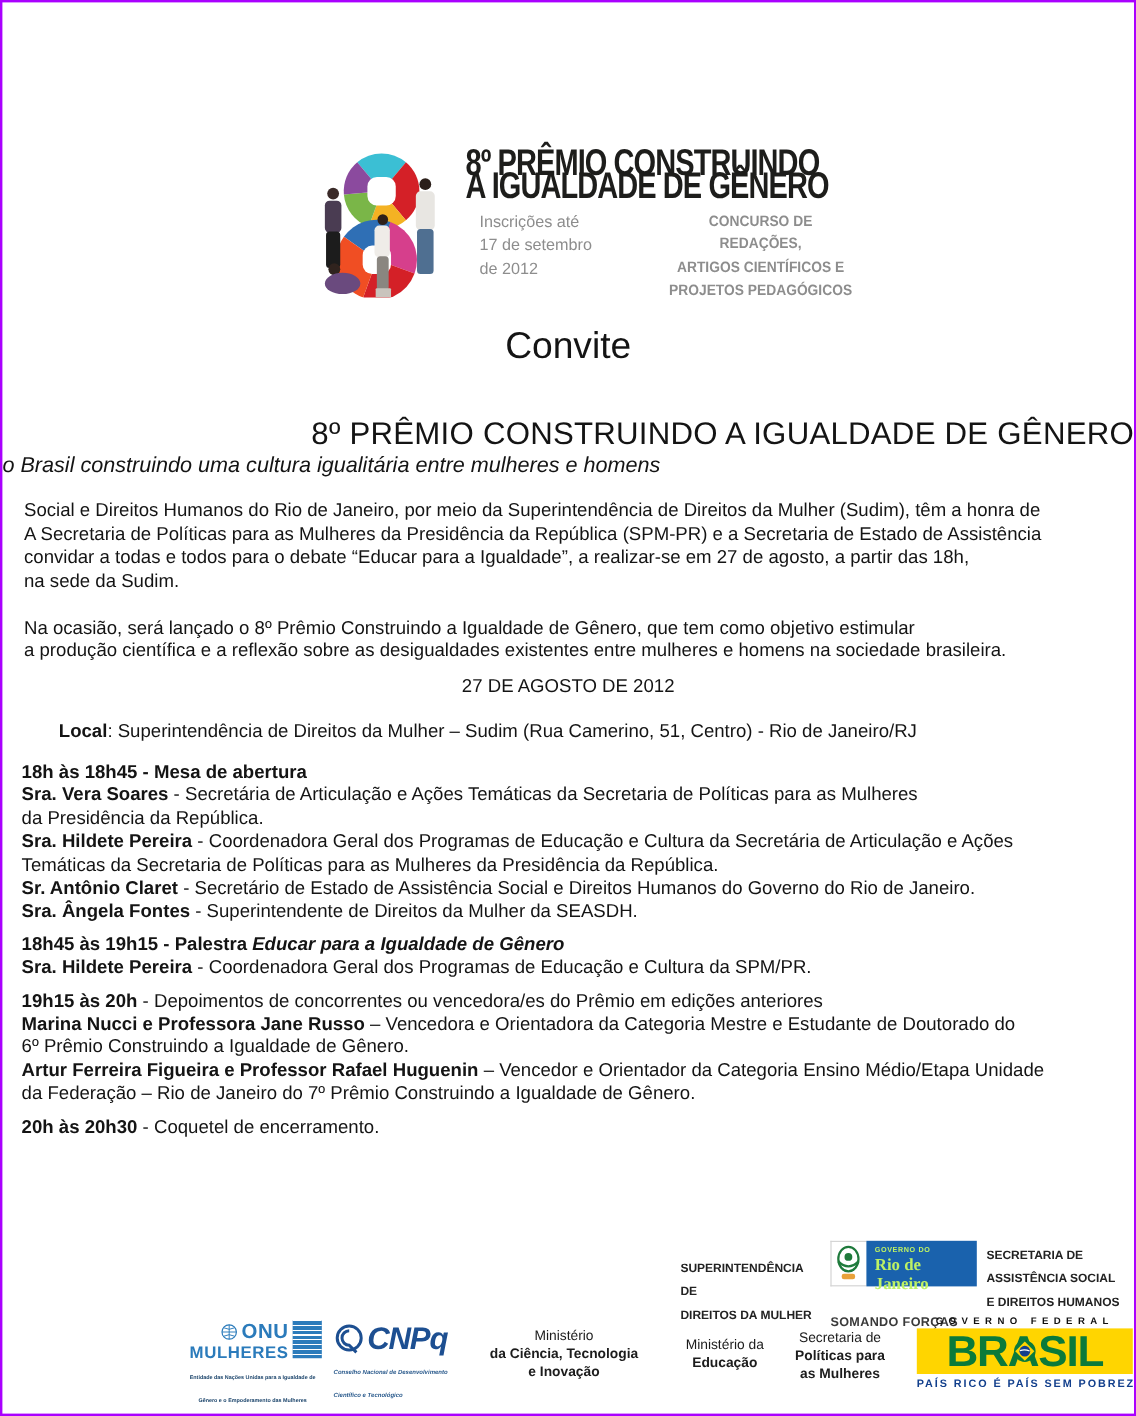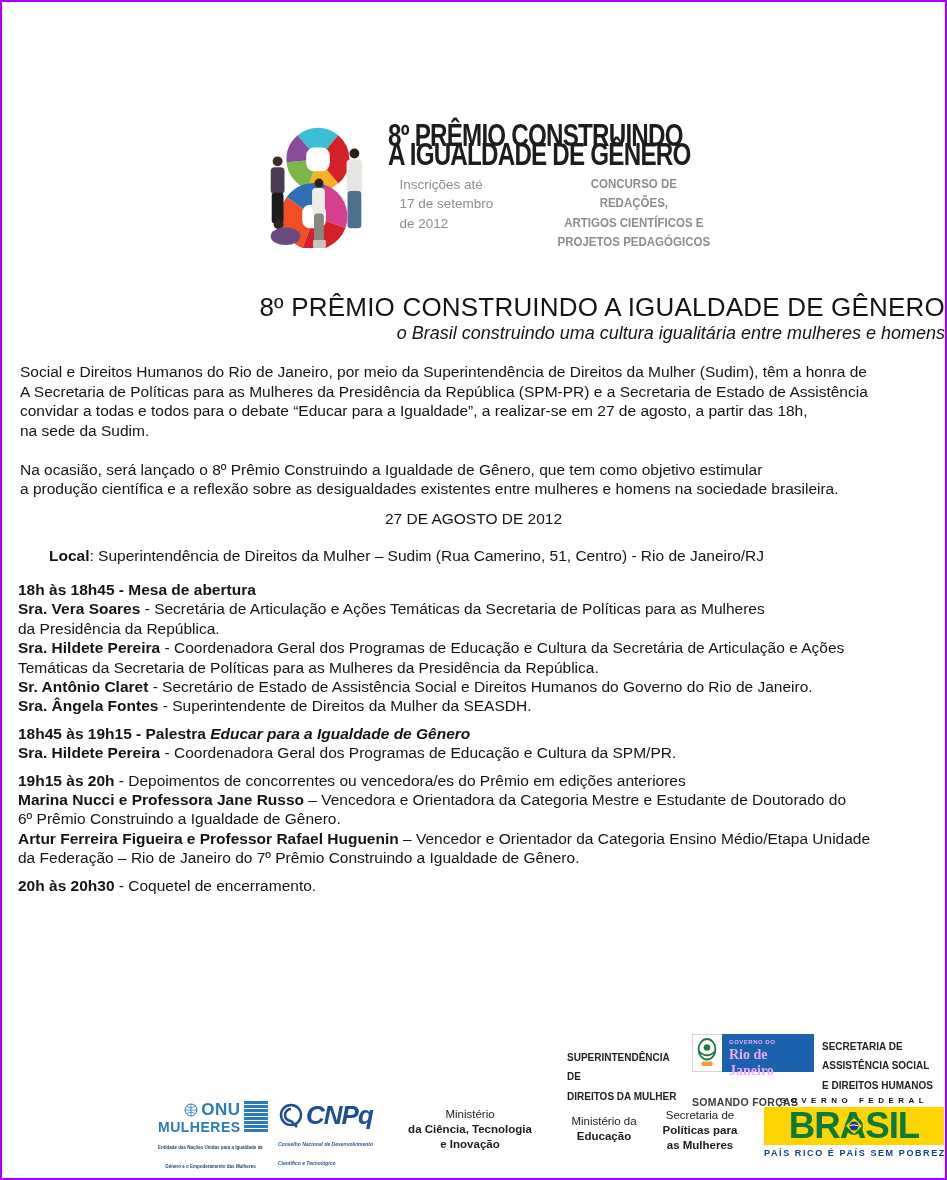--- a/index.html
+++ b/index.html
@@ -20,40 +20,40 @@
   .logo-title { font-weight:bold; color:var(--ink); font-size:31px; line-height:28px;
                 letter-spacing:-1px; transform:scaleX(0.78); transform-origin:left top; white-space:nowrap; }
   .logo-sub { display:flex; margin-top:10px; width:325px;gap:24px; }
   .inscr { color:var(--logo-gray); font-size:13.5px; line-height:15px; margin-left:12px; width:120px; }
   .contest { color:var(--logo-gray); font-weight:bold; font-size:12.5px; line-height:14px;
              text-align:center; margin-left:auto; transform:scaleX(0.92); transform-origin:right top; }
 
   
   .convite { text-align:center; font-size:31px; font-weight:normal; margin-top:18px; line-height:36px; }
   .event-title { text-align:right; font-size:26px; font-weight:normal; margin-top:40px; line-height:30px; letter-spacing:0.2px; }
-  .event-sub { text-align:right; font-style:italic; font-size:18px; line-height:22px; }
+  .event-sub { text-align:left; font-style:italic; font-size:18px; line-height:22px; }
 
   .para { margin:18px 16px 0 18px; font-size:15.5px; }
   .para + .para { margin-top:20px; }
   .line { min-height:19.4px; line-height:19.4px; }
 
   .prog-heading { text-align:center; font-size:23px; font-weight:normal; margin-top:16px; line-height:28px; }
   .prog-date { text-align:center; font-size:15.5px; margin-top:10px; line-height:19px; }
   .local-line { margin:18px 16px 0 47px; font-size:15.5px; line-height:19px; }
 
   .sched { margin:15px 16px 0 16px; font-size:15.5px; }
   .sched + .sched { margin-top:8px; }
 
   
   .fitem { position:absolute; }
   .sudim-label { left:565px; top:1046px; width:118px; font-size:10px; font-weight:bold; line-height:12px; color:#222; }
   .rio-group { left:690px; top:1032px; }
   .rio { display:flex; height:38px; }
   .rio-emblem { width:30px; height:38px; background:#fff; border:1px solid #d5d5d5; border-right:none; }
-  .rio-blue-box { width:92px; background:var(--rio-blue); color:#f0abfc; padding:5px 0 0 7px; }
+  .rio-blue-box { width:92px; background:var(--rio-blue); color:#bef264; padding:5px 0 0 7px; }
   .rio-small { font-size:6px; font-weight:bold; letter-spacing:0.5px; }
   .rio-big { font-size:14px; font-weight:bold; margin-top:2px; font-family:"Liberation Serif", serif; }
   .somando { margin-top:24px; font-size:10.5px; font-weight:bold; color:#3a3a3a; letter-spacing:0.3px; }
   .seasdh-label { left:820px; top:1035px; width:127px; font-size:10px; font-weight:bold; line-height:12.5px; color:#222; }
 
   .onu { left:156px; top:1098px; width:105px; }
   .onu-grid { display:flex; }
   .onu-line1 { display:flex; align-items:center; justify-content:flex-end; }
   .onu-onu { color:var(--onu-blue); font-weight:bold; font-size:17px; letter-spacing:0.5px; }
   .onu-name { color:var(--onu-blue); font-weight:bold; font-size:14px; letter-spacing:0.5px; line-height:15px; }
@@ -134,20 +134,21 @@
           </div>
         <div class="contest">
             <div class="line">CONCURSO DE REDAÇÕES,</div>
             <div class="line">ARTIGOS CIENTÍFICOS E</div>
             <div class="line">PROJETOS PEDAGÓGICOS</div>
           </div>
       </div>
     </div>
   </div>
 
+  <h1 class="convite">Convite</h1>
   <h2 class="event-title">8º PRÊMIO CONSTRUINDO A IGUALDADE DE GÊNERO</h2>
   <div class="event-sub">o Brasil construindo uma cultura igualitária entre mulheres e homens</div>
 
   <div class="para">
       <div class="line">Social e Direitos Humanos do Rio de Janeiro, por meio da Superintendência de Direitos da Mulher (Sudim), têm a honra de</div>
       <div class="line">A Secretaria de Políticas para as Mulheres da Presidência da República (SPM-PR) e a Secretaria de Estado de Assistência</div>
       <div class="line">convidar a todas e todos para o debate “Educar para a Igualdade”, a realizar-se em 27 de agosto, a partir das 18h,</div>
       <div class="line">na sede da Sudim.</div>
     </div>
   <div class="para">

